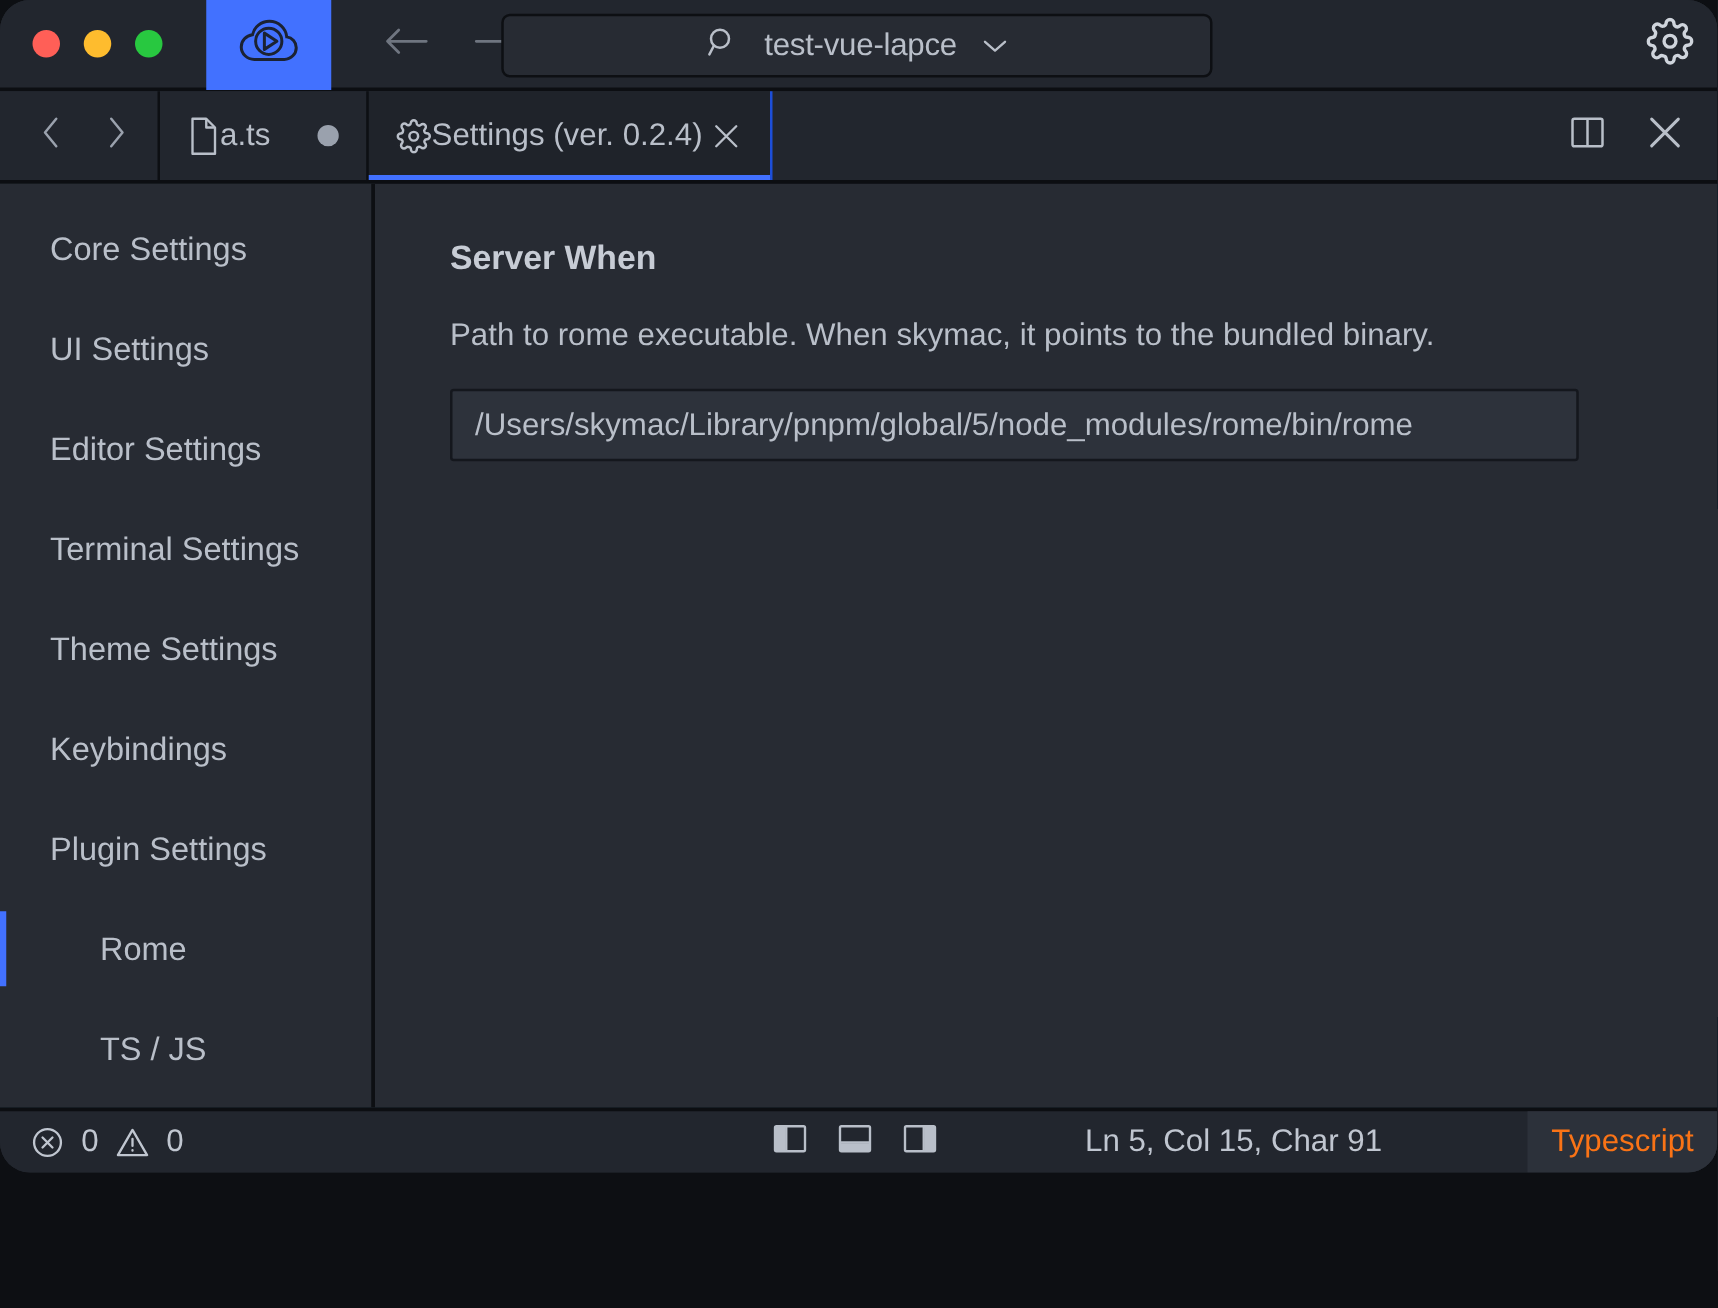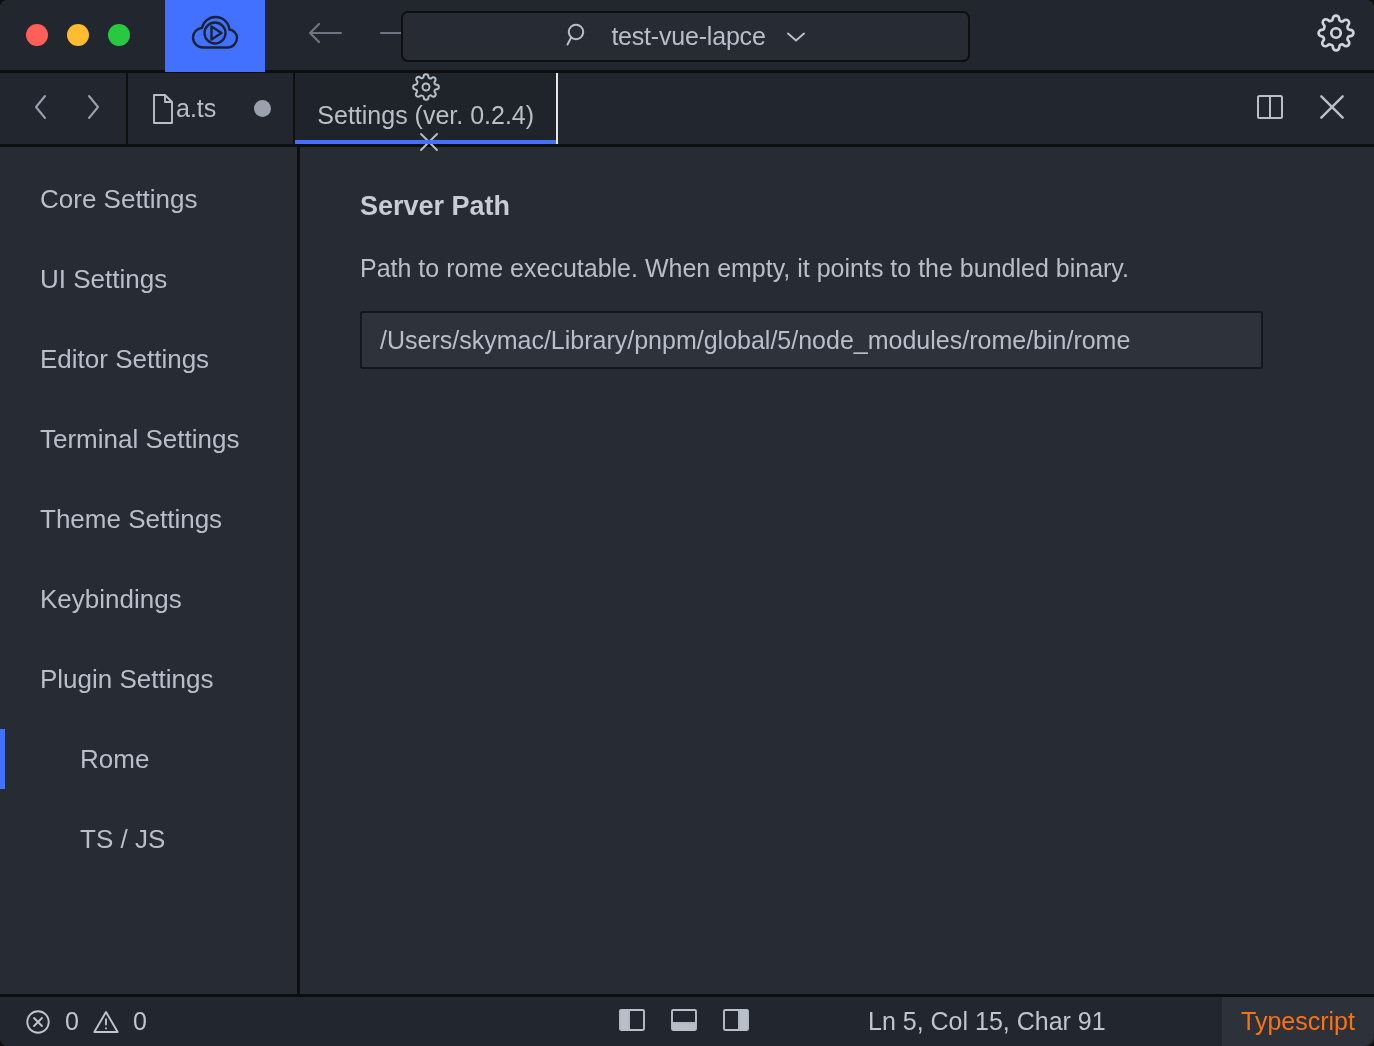--- a/index.html
+++ b/index.html
@@ -8,22 +8,22 @@
     width: 1374px;
     height: 1046px;
     overflow: hidden;
     background: #0d0f13;
     font-family: "Liberation Sans", sans-serif;
   }
 
   #window {
     position: relative;
     width: 1374px;
-    height: 1046px;
-    border-radius: 8px;
+    height: 938px;
+    border-radius: 24px;
     overflow: hidden;
     background: #272b33;
     display: flex;
     flex-direction: column;
   }
 
   
   #titlebar {
     height: 73px;
     flex: 0 0 73px;
@@ -132,22 +132,21 @@
     display: flex;
     align-items: center;
     padding: 0 22px;
     border-left: 2px solid #0d0f13;
     position: relative;
     color: #b9bfc9;
     font-size: 25px;
   }
   .tab.active {
     background: #1f232a;
-    border-right: 2px solid #e5e5e5;
-    flex-direction: column;
+    border-right: 2px solid #1d4ed8;
   }
   .tab.active::after {
     content: "";
     position: absolute;
     left: 0; right: 0; bottom: 0;
     height: 4px;
     background: #4271ff;
   }
   .tab-icon { display: flex; align-items: center; color: #b9bfc9; }
   .tab-label { white-space: nowrap; }
@@ -458,22 +457,22 @@
       </div>
       <div class="side-item sub active">
         <span>Rome</span>
       </div>
       <div class="side-item sub">
         <span>TS / JS</span>
       </div>
     </div>
 
     <div id="main">
-      <div class="section-title">Server Path</div>
-      <div class="section-desc">Path to rome executable. When empty, it points to the bundled binary.</div>
+      <div class="section-title">Server When</div>
+      <div class="section-desc">Path to rome executable. When skymac, it points to the bundled binary.</div>
       <input id="server-path-input" type="text" value="/Users/skymac/Library/pnpm/global/5/node_modules/rome/bin/rome" style="">
     </div>
   </div>
 
   <div id="statusbar">
     <div class="status-left">
       <div class="status-metric">
         <span class="status-icon">
           <svg width="28" height="28" viewBox="0 0 24 24" fill="none" stroke="currentColor" stroke-width="1.6" stroke-linecap="round">
             <circle cx="12" cy="12" r="9.2"></circle>

